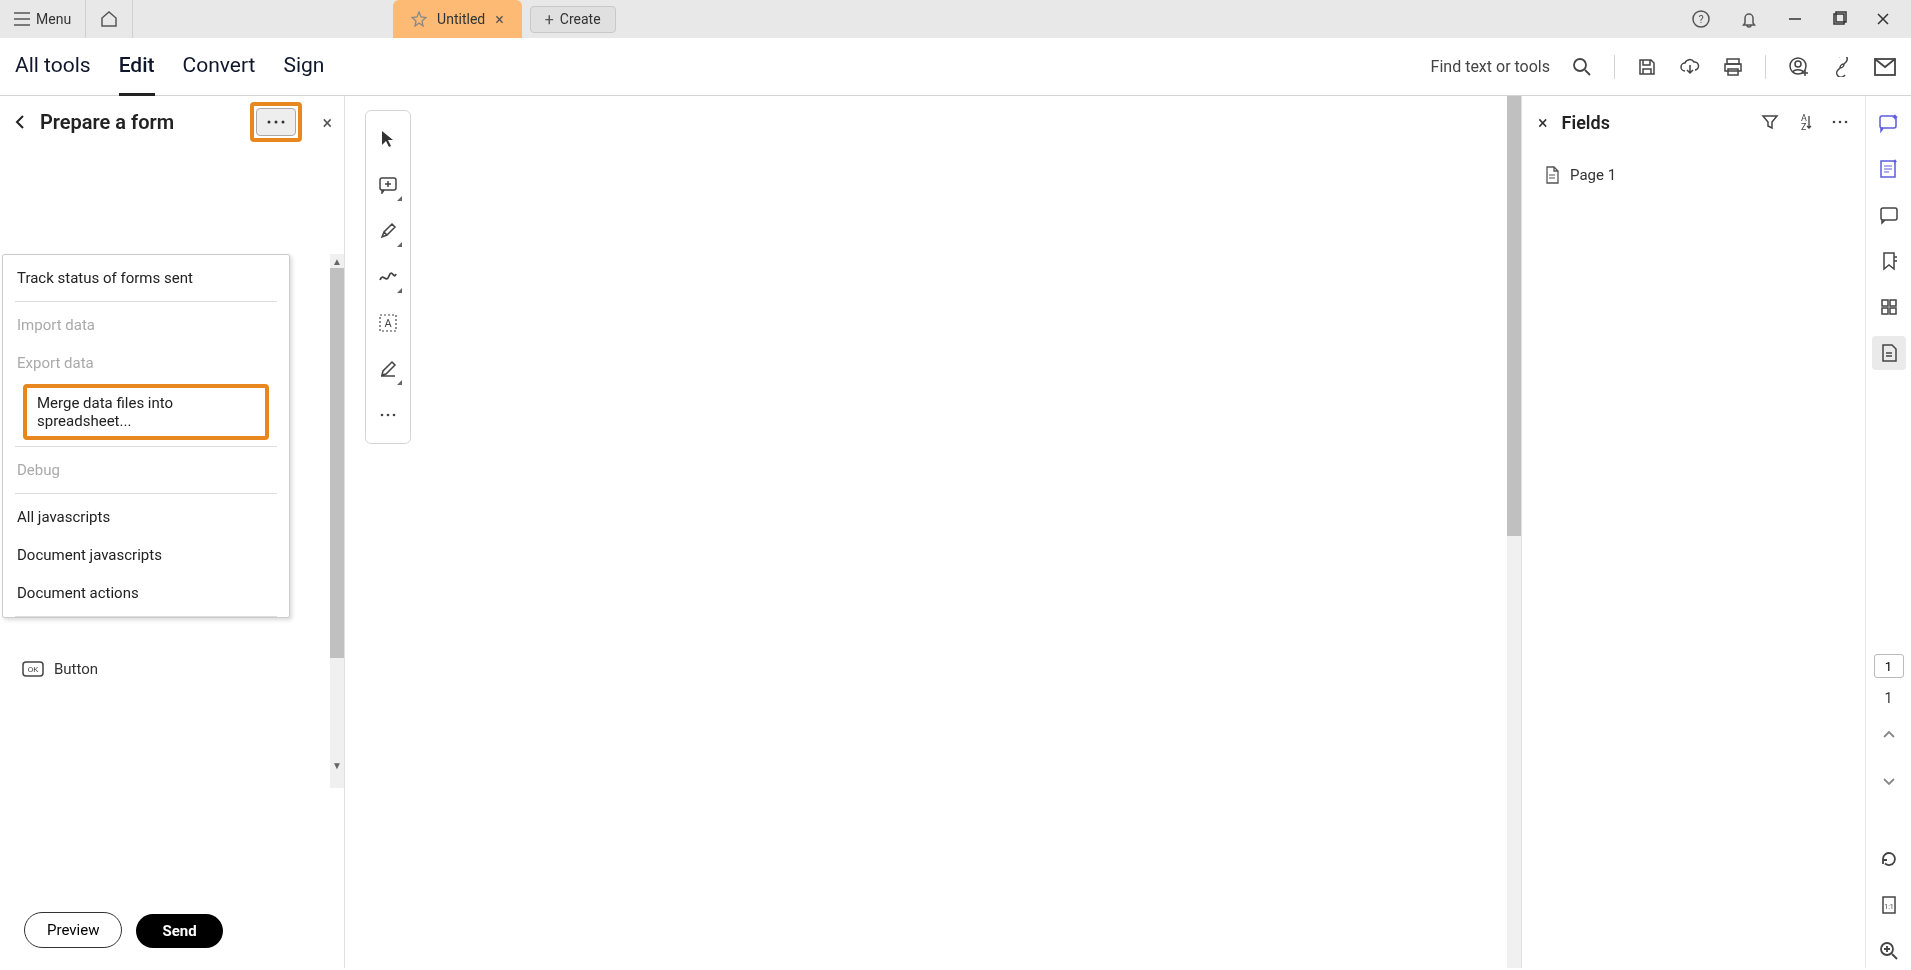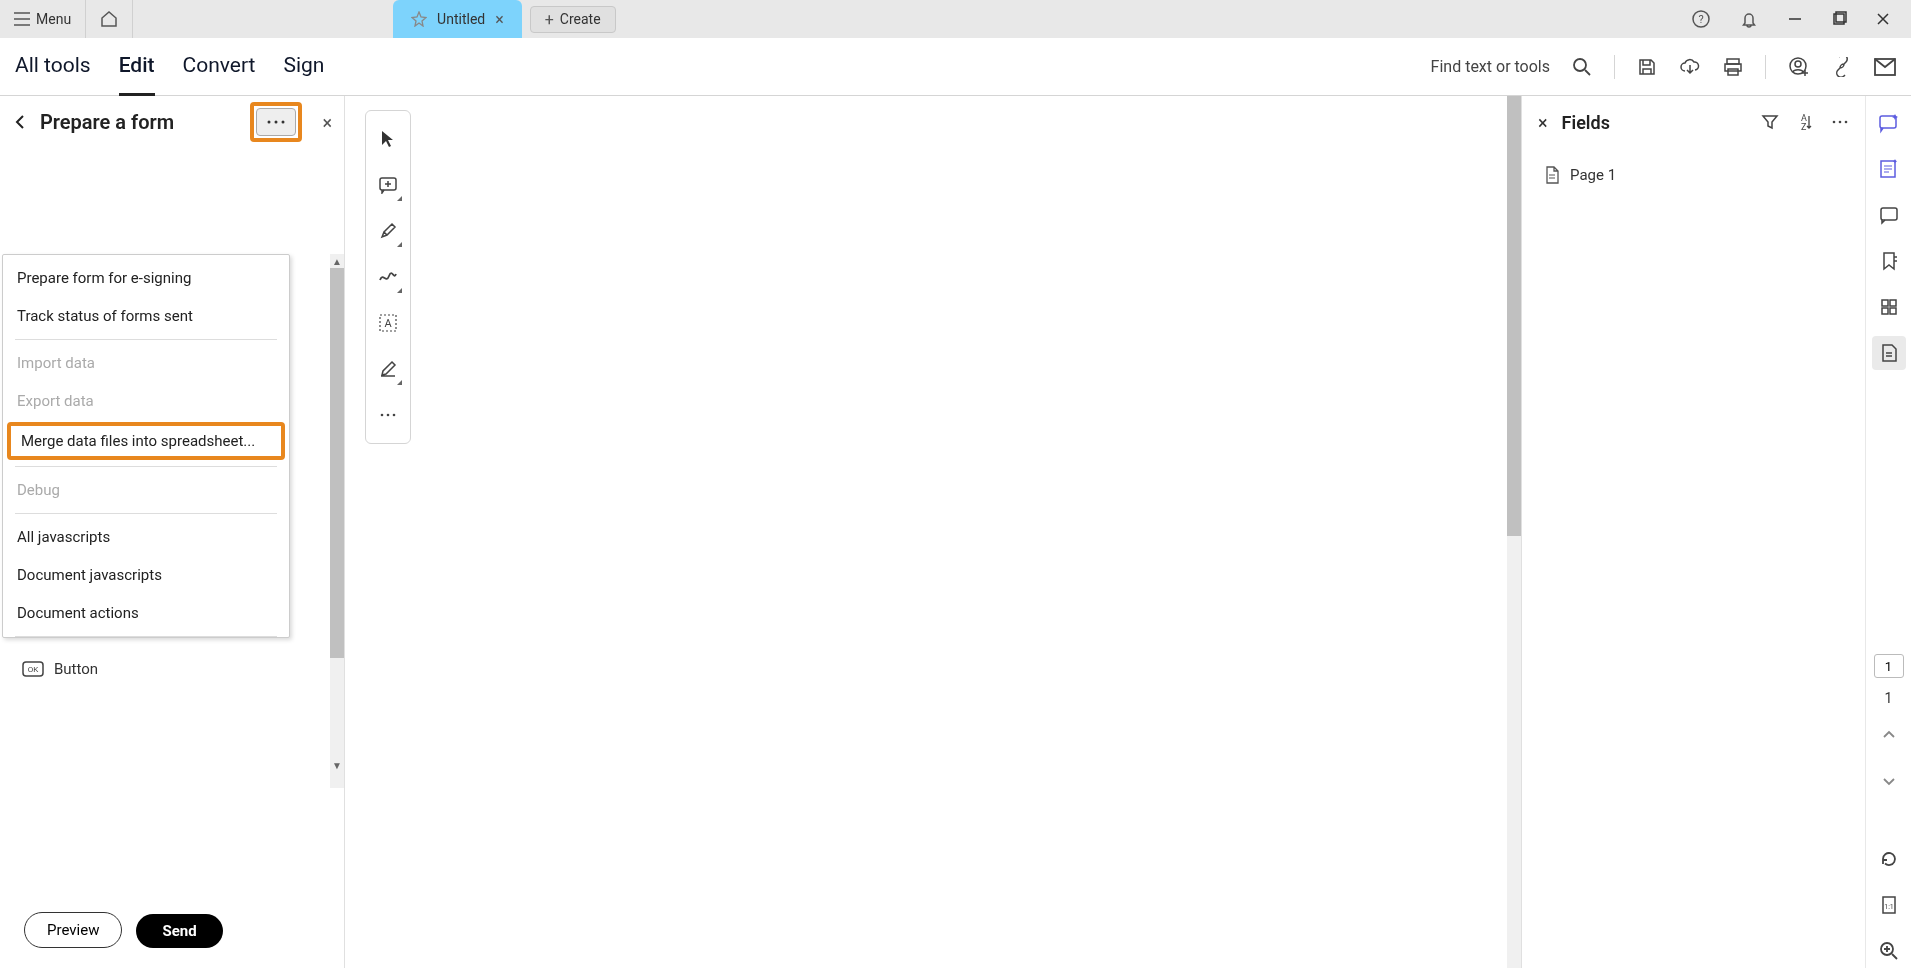--- a/index.html
+++ b/index.html
@@ -4,21 +4,21 @@
 <style>
 * { margin: 0; padding: 0; box-sizing: border-box; font-family: -apple-system, BlinkMacSystemFont, "Segoe UI", Roboto, sans-serif; }
 body { background: #fff; overflow: hidden; width: 1911px; height: 970px; }
 
 .titlebar { height: 38px; background: #e8e8e8; display: flex; align-items: center; }
 .titlebar-left { display: flex; align-items: center; height: 100%; }
 .menu-btn { display: flex; align-items: center; gap: 6px; padding: 0 14px; height: 100%; cursor: pointer; font-size: 14px; color: #333; border-right: 1px solid #d0d0d0; }
 .home-btn { padding: 0 14px; height: 100%; display: flex; align-items: center; cursor: pointer; border-right: 1px solid #d0d0d0; }
 .titlebar-tabs { display: flex; height: 100%; margin-left: 260px; }
 .tab { height: 100%; display: flex; align-items: center; padding: 0 18px; gap: 10px; font-size: 14px; color: #333; }
-.tab.active { background: #7dd3fc; border-radius: 6px 6px 0 0; }
+.tab.active { background: #fdba74; border-radius: 6px 6px 0 0; }
 .tab-close { font-size: 16px; cursor: pointer; color: #555; }
 .create-tab { display: flex; align-items: center; gap: 6px; padding: 0 14px; height: 70%; margin: 6px 0 0 8px; background: #e0e0e0; border: 1px solid #c8c8c8; border-radius: 4px; font-size: 14px; color: #333; cursor: pointer; }
 .titlebar-right { margin-left: auto; display: flex; align-items: center; gap: 28px; padding-right: 20px; }
 .titlebar-icon { cursor: pointer; display: flex; align-items: center; justify-content: center; }
 
 .toolbar { height: 58px; background: #fff; border-bottom: 1px solid #d5d5d5; display: flex; align-items: center; padding: 0 15px; }
 .toolbar-left { display: flex; gap: 28px; }
 .toolbar-item { font-size: 21px; color: #0f172a; cursor: pointer; padding: 16px 0; }
 .toolbar-item.active { border-bottom: 3px solid #222; font-weight: 500; }
 .toolbar-right { margin-left: auto; display: flex; align-items: center; gap: 22px; }
@@ -34,21 +34,21 @@
 .panel-more { margin-left: auto; }
 .more-btn-box { border: 4px solid #e8871e; padding: 2px; border-radius: 4px; }
 .more-btn-inner { width: 40px; height: 28px; background: #eee; border: 1px solid #aaa; border-radius: 4px; display: flex; align-items: center; justify-content: center; cursor: pointer; }
 .panel-close { margin-left: 10px; cursor: pointer; font-size: 18px; color: #555; }
 
 .dropdown-menu { position: absolute; top: 158px; left: 2px; width: 288px; background: #fff; border: 1px solid #ccc; border-radius: 2px; box-shadow: 2px 2px 4px rgba(0,0,0,0.15); z-index: 20; }
 .menu-group { padding: 4px 0; }
 .menu-sep { border-top: 1px solid #ddd; margin: 0 12px; }
 .menu-item { padding: 10px 14px; font-size: 15px; color: #222; cursor: pointer; }
 .menu-item.disabled { color: #aaa; cursor: default; }
-.menu-item.highlighted { border: 4px solid #e8871e; border-radius: 4px; margin: 2px 4px; padding: 6px 10px; }
+.menu-item.highlighted { border: 4px solid #e8871e; border-radius: 4px; margin: 2px 20px; padding: 6px 10px; }
 
 .left-scrollbar { position: absolute; right: 0; top: 158px; width: 14px; height: 520px; background: #f0f0f0; }
 .left-scrollthumb { width: 100%; height: 390px; background: #c0c0c0; }
 .left-scroll-arrow { position: absolute; right: 0; width: 14px; height: 14px; background: #f0f0f0; display:flex; align-items:center; justify-content:center; font-size:10px; color:#666;}
 
 .panel-body { flex: 1; padding: 14px 22px; position: relative; }
 .field-item { display: flex; align-items: center; gap: 10px; padding: 8px 0; font-size: 15px; color: #333; }
 
 .panel-footer { padding: 20px 24px; display: flex; gap: 14px; justify-content: flex-start; align-items: flex-end; }
 .btn-outline { padding: 8px 22px; border: 1.5px solid #333; border-radius: 20px; font-size: 15px; background: #fff; cursor: pointer; }
@@ -202,21 +202,20 @@
                 <circle cx="17" cy="3" r="1.5" fill="#333"></circle>
               </svg>
           </div>
         </div>
       </div>
       <span class="panel-close">×</span>
     </div>
 
     <div class="dropdown-menu">
       <div class="menu-group">
-        <div class="menu-item">Prepare form for e-signing</div>
         <div class="menu-item">Track status of forms sent</div>
       </div>
       <div class="menu-sep"></div>
       <div class="menu-group">
         <div class="menu-item disabled">Import data</div>
         <div class="menu-item disabled">Export data</div>
         <div class="menu-item highlighted">Merge data files into spreadsheet...</div>
       </div>
       <div class="menu-sep"></div>
       <div class="menu-group">

